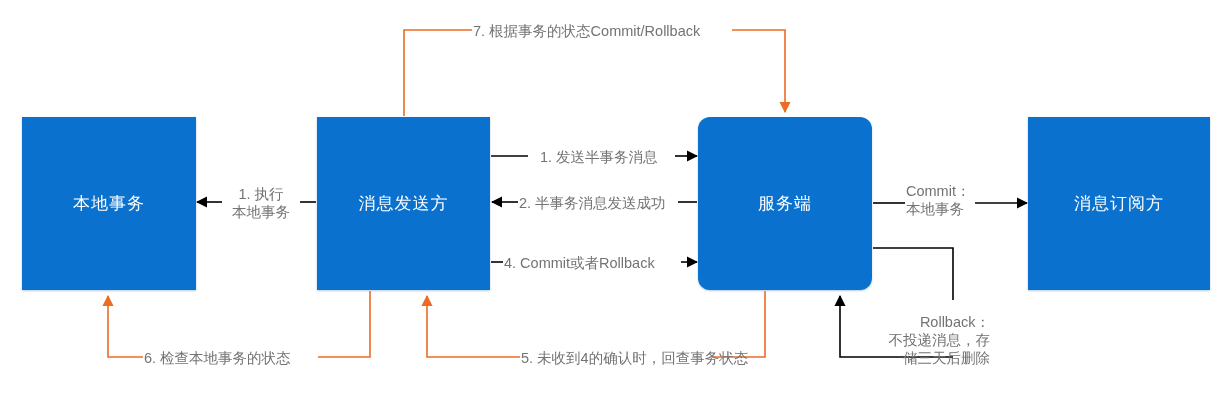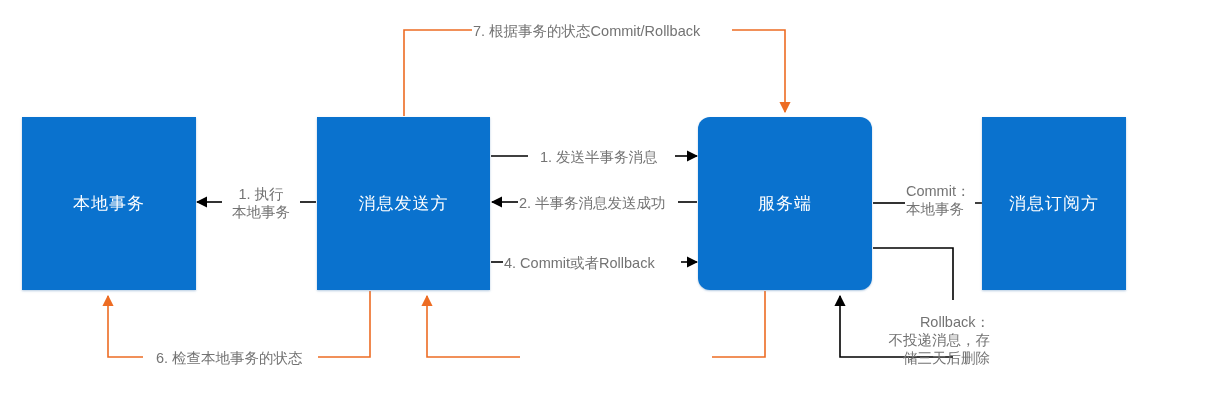--- a/index.html
+++ b/index.html
@@ -110,37 +110,38 @@
   </div>
 
   <div class="node" style="left:317px; top:117px; width:173px; height:173px;">
     <span>消息发送方</span>
   </div>
 
   <div class="node" style="left:698px; top:117px; width:174px; height:173px;border-radius:12px;">
     <span>服务端</span>
   </div>
 
-  <div class="node" style="left:982px; top:117px; width:144px; height:173px;">
+  <div class="node" style="left:1028px; top:117px; width:182px; height:173px;">
     <span>消息订阅方</span>
   </div>
 
   <div class="edge-label" style="left:529px; top:148px;margin-left:11px;">1. 发送半事务消息</div>
 
   <div class="edge-label" style="left:519px; top:194px;">2. 半事务消息发送成功</div>
 
   <div class="edge-label multi centered" style="left:222px; top:185px; width:78px;">
     <div>1. 执行</div>
     <div>本地事务</div>
   </div>
 
   <div class="edge-label" style="left:504px; top:254px;text-align:right;">4. Commit或者Rollback</div>
 
+  <div class="edge-label" style="left:521px; top:349px;">5. 未收到4的确认时，回查事务状态</div>
 
-  <div class="edge-label" style="left:144px; top:349px;margin-left:12px;">6. 检查本地事务的状态</div>
+  <div class="edge-label" style="left:144px; top:349px;">6. 检查本地事务的状态</div>
 
   <div class="edge-label" style="left:473px; top:22px;">7. 根据事务的状态Commit/Rollback</div>
 
   <div class="edge-label multi" style="left:906px; top:182px; width:74px;">
     <div>Commit：</div>
     <div>本地事务</div>
   </div>
 
   <div class="edge-label multi" style="left:884px; top:313px; width:106px;text-align:right;">
     <div>Rollback：</div>

